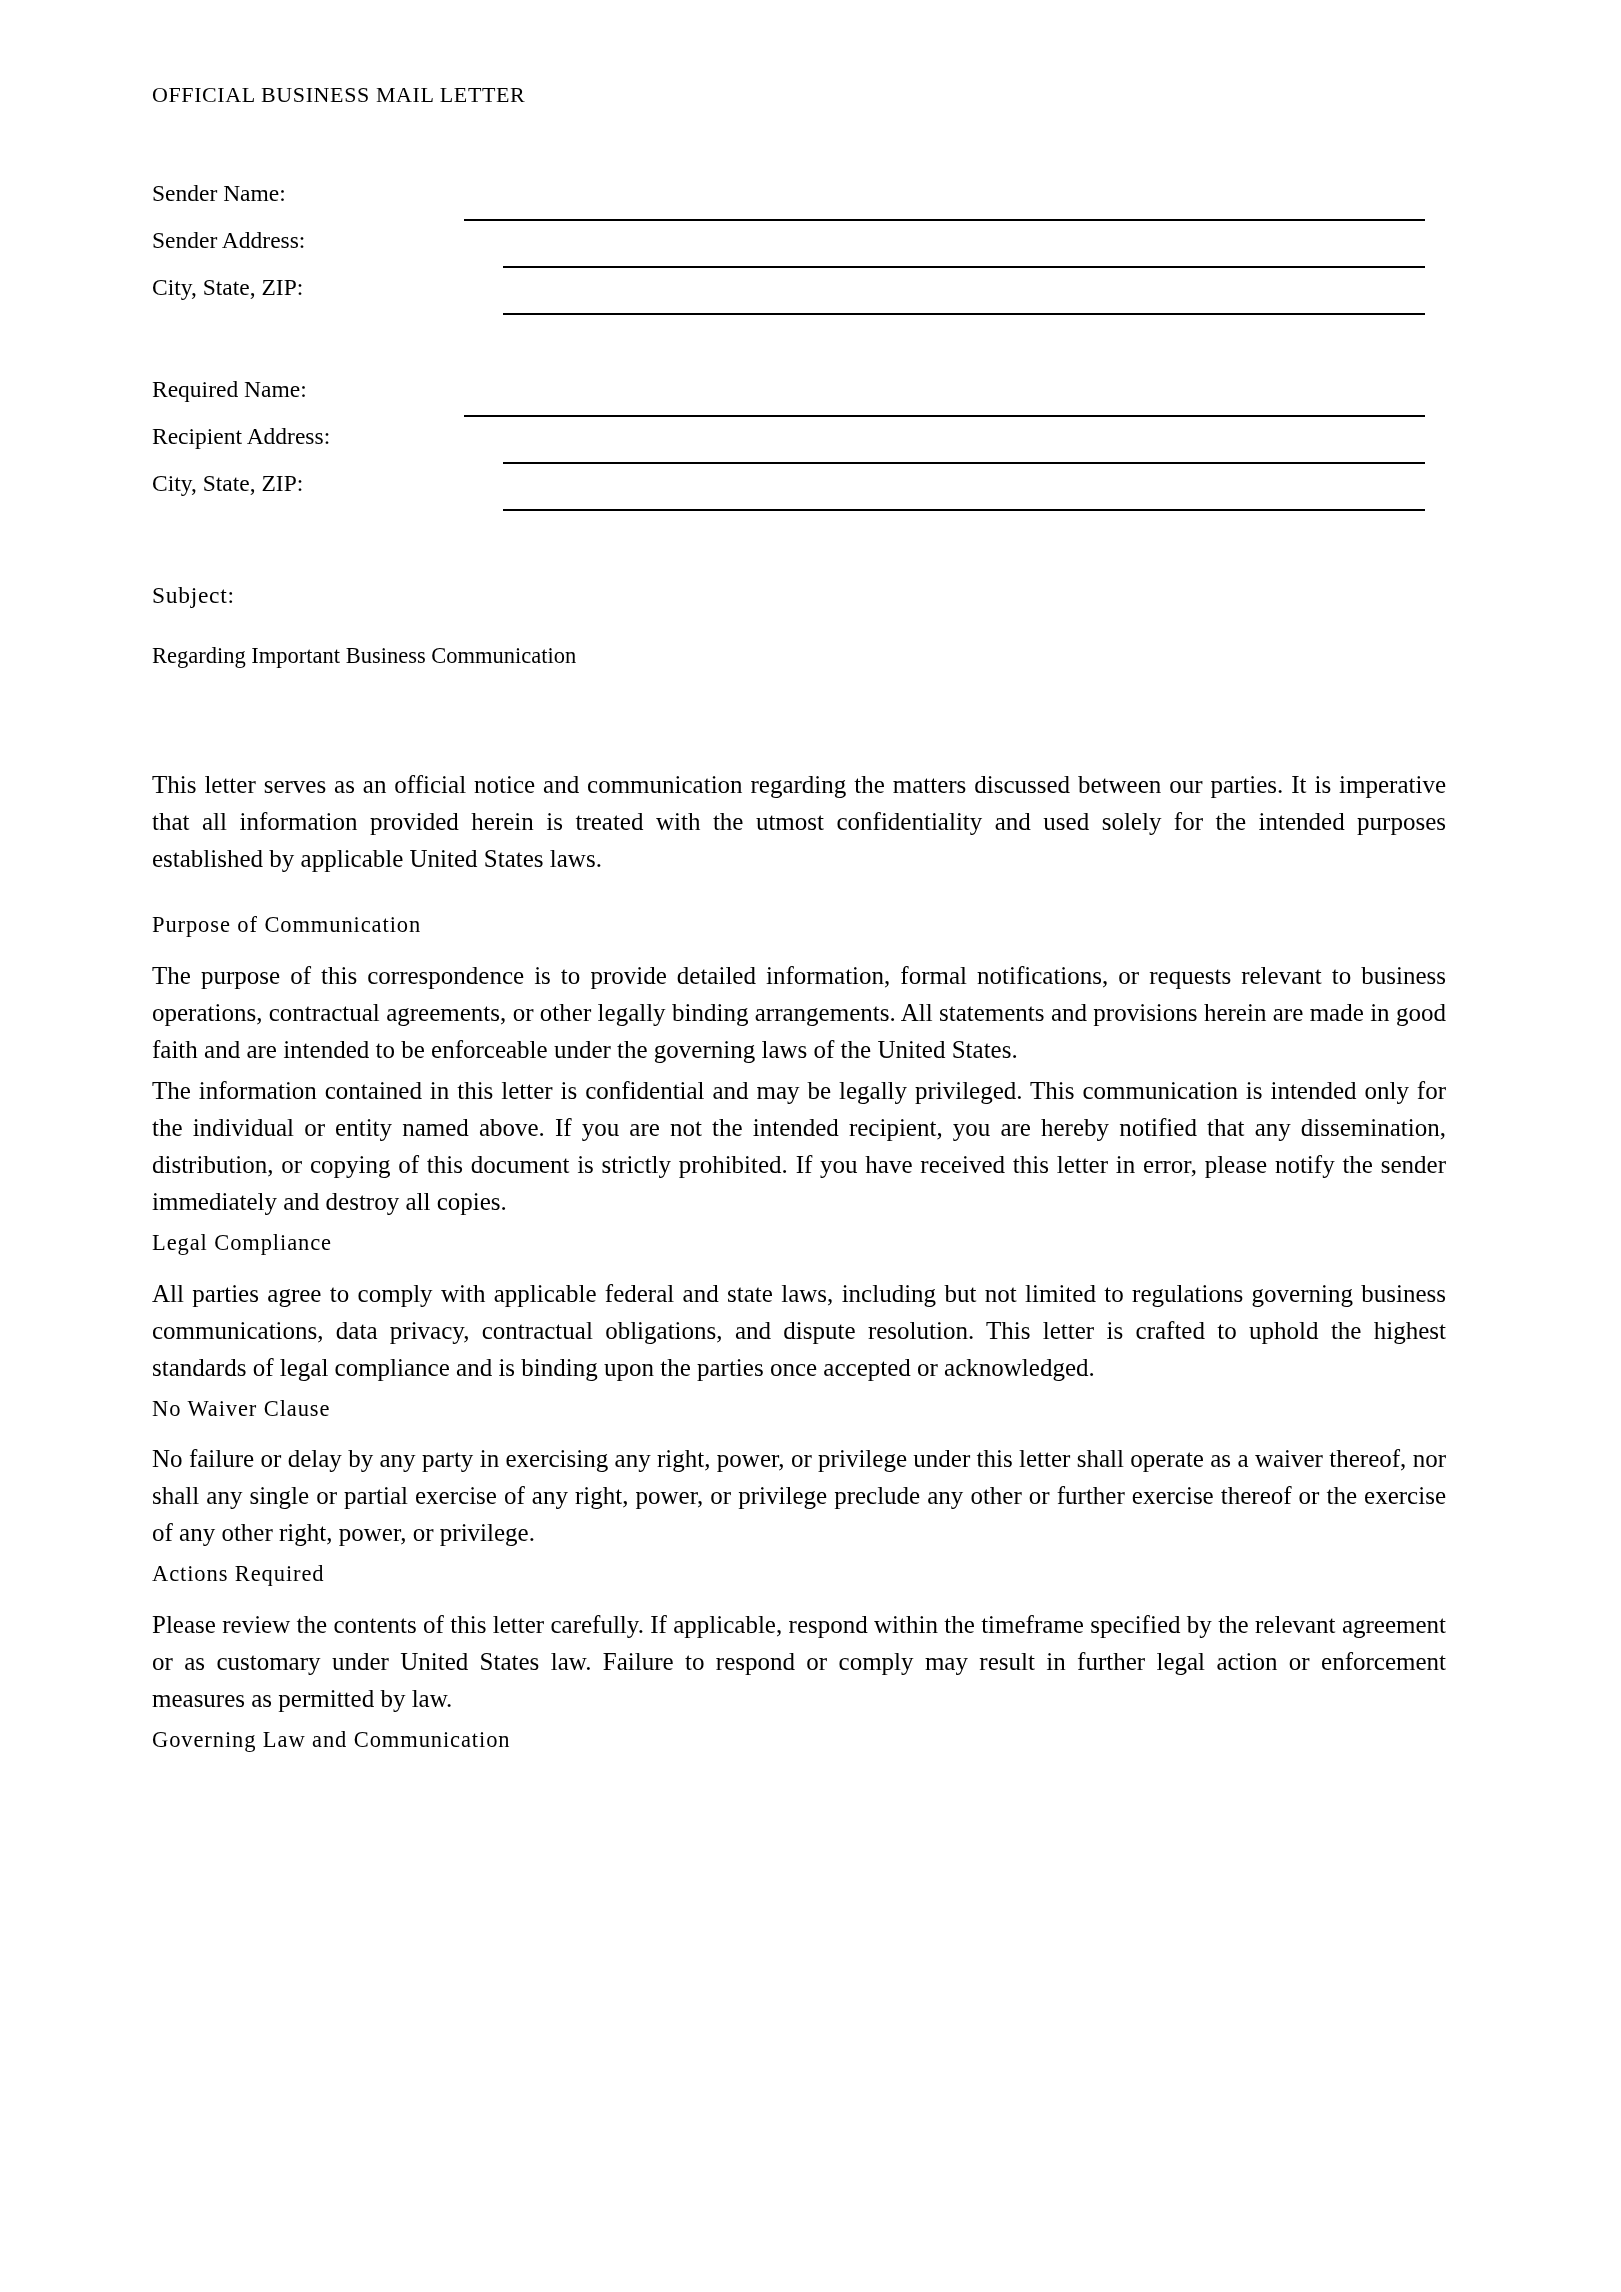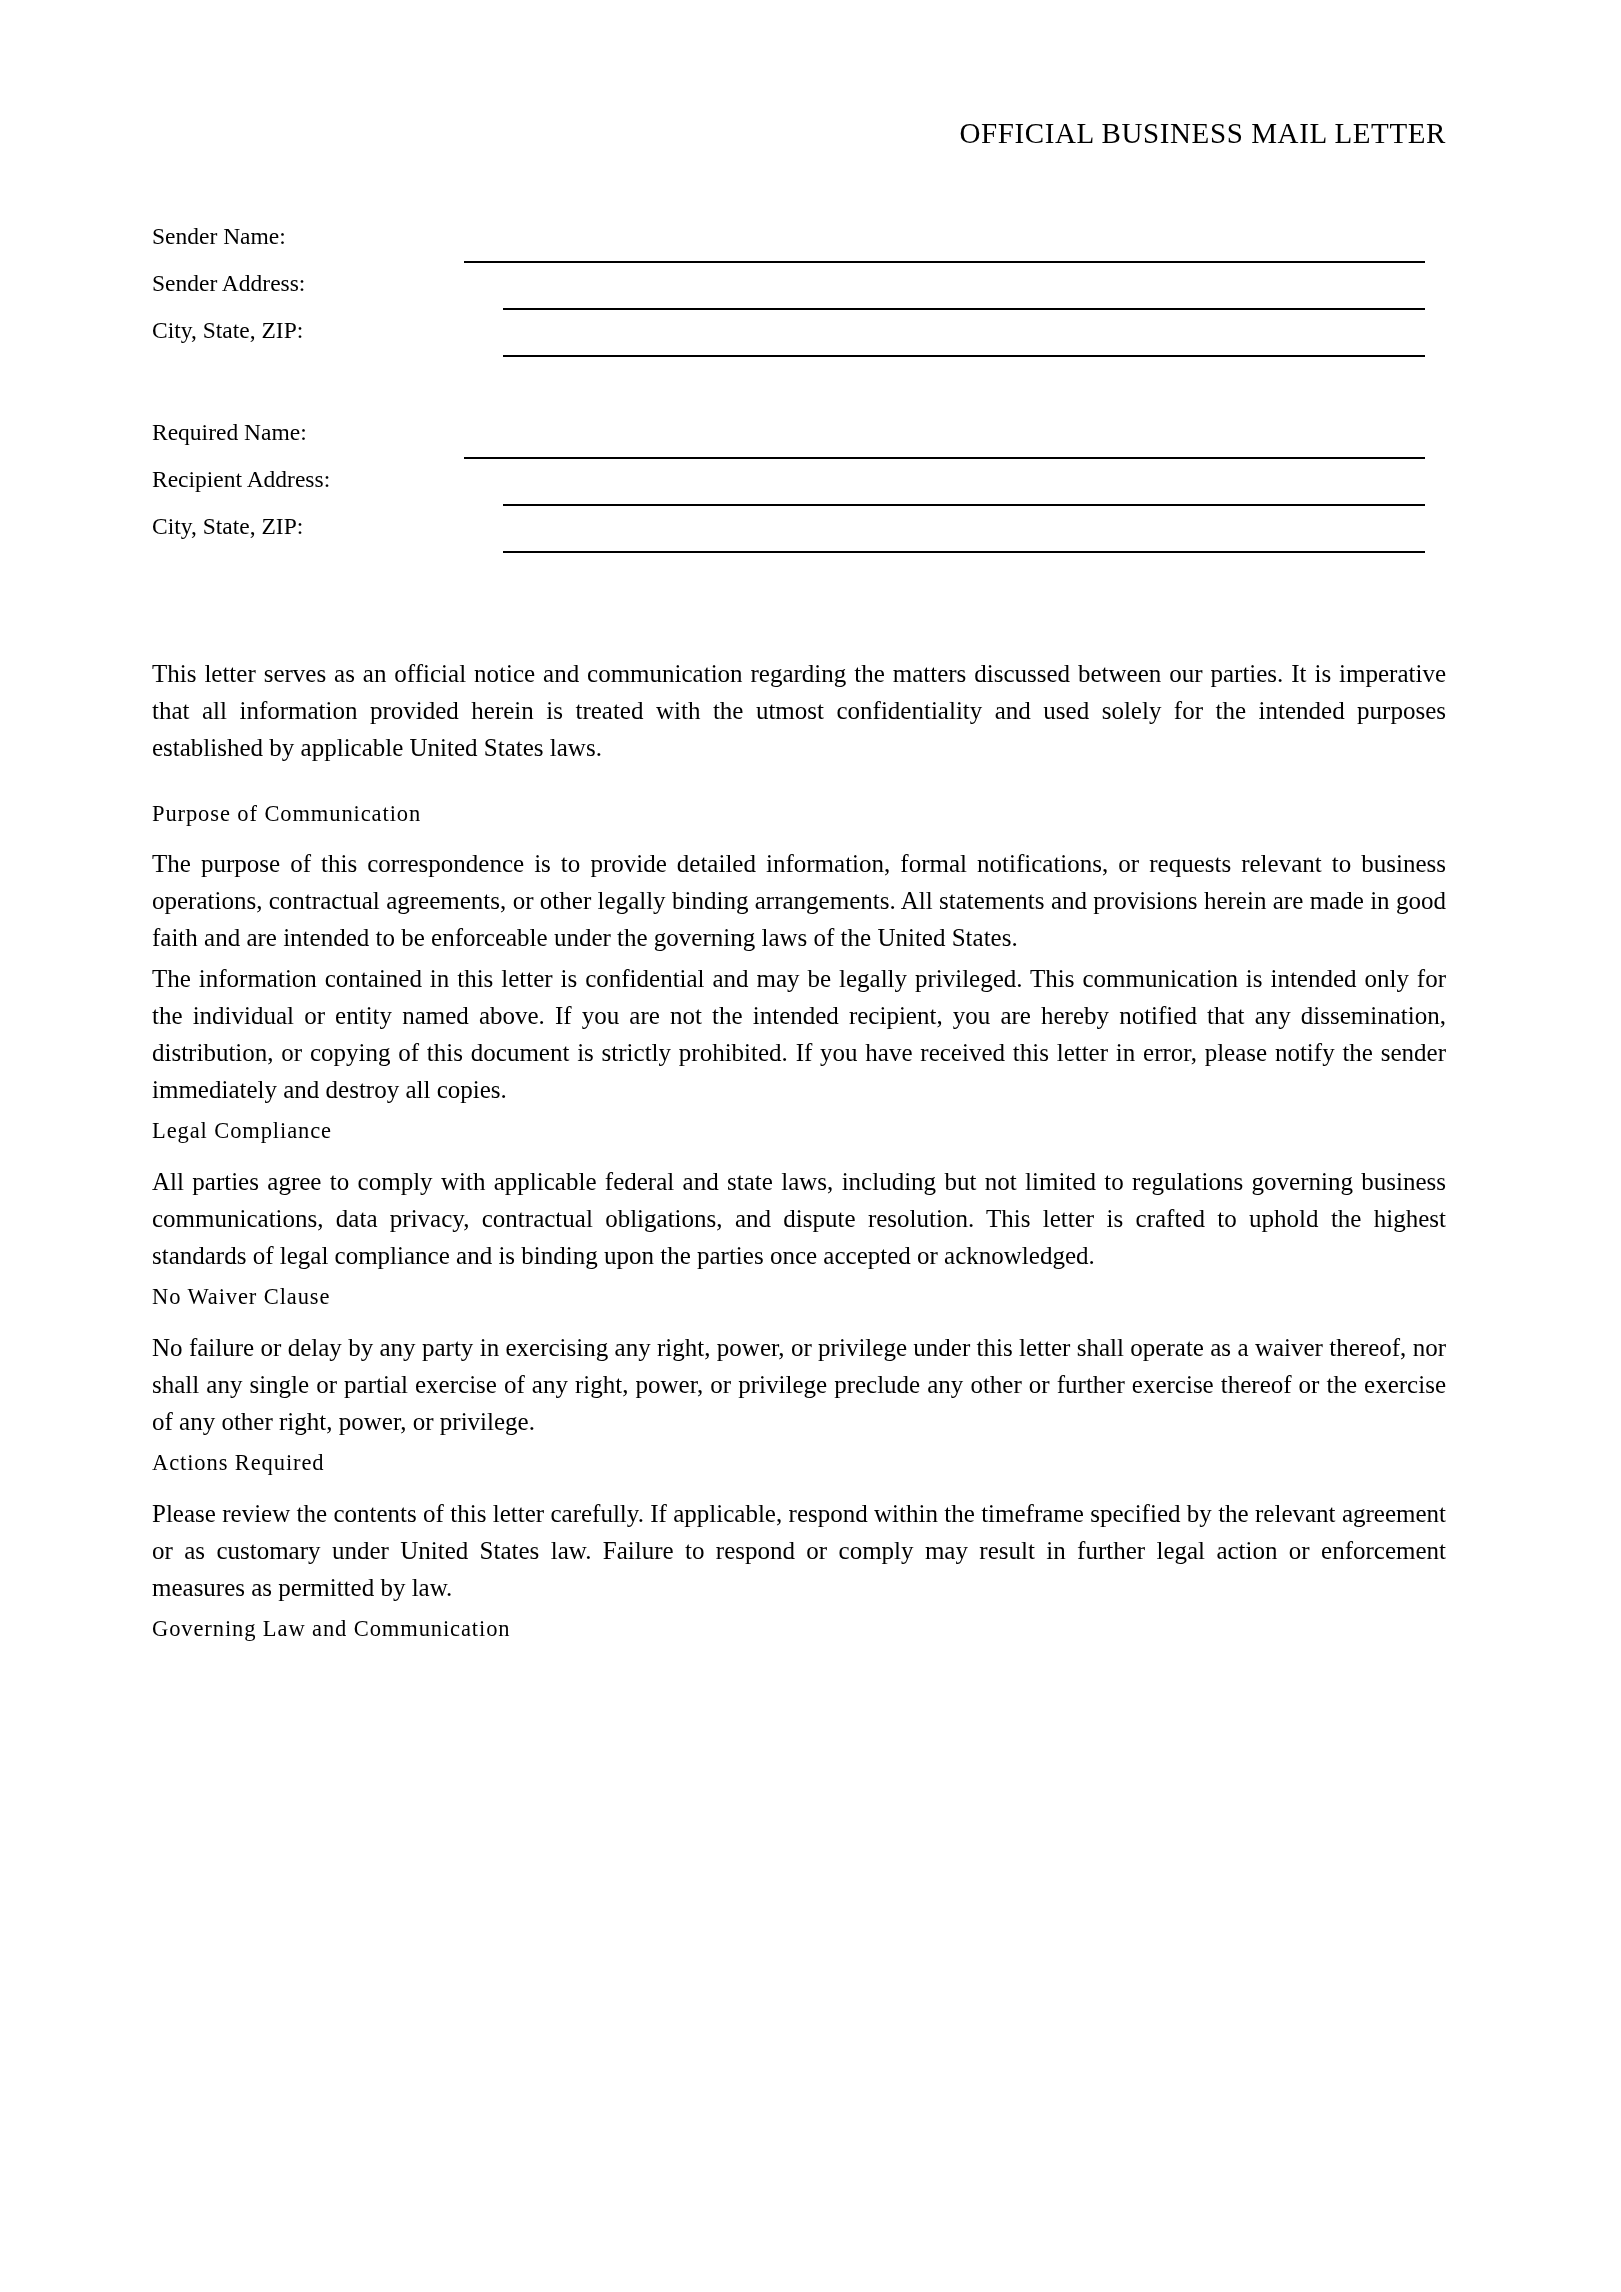--- a/index.html
+++ b/index.html
@@ -21,24 +21,24 @@
   }
   .content {
     position: absolute;
     left: 152px;
     top: 0;
     width: 1294px;
   }
 
   
   .doc-title {
-    text-align: right;
-    font-size: 29px;
+    text-align: left;
+    font-size: 22px;
     letter-spacing: 0.6px;
-    margin: 116px 0 0 0;
+    margin: 82px 0 0 0;
     font-weight: normal;
     line-height: 1.2;
   }
 
   
   .form-block {
     margin-top: 71px;
   }
   .form-row {
     position: relative;
@@ -130,20 +130,24 @@
       <div class="form-row">
         <span class="form-label">Recipient Address:</span>
         <span class="form-rule short"></span>
       </div>
       <div class="form-row">
         <span class="form-label">City, State, ZIP:</span>
         <span class="form-rule short"></span>
       </div>
     </div>
 
+    <div class="subject-block">
+      <div class="subject-label">Subject:</div>
+      <div class="subject-value">Regarding Important Business Communication</div>
+    </div>
 
     <div class="body-block">
 
       <p class="para">This letter serves as an official notice and communication regarding the matters discussed between our parties. It is imperative that all information provided herein is treated with the utmost confidentiality and used solely for the intended purposes established by applicable United States laws.</p>
 
       <div class="section">
         <h2 class="section-heading">Purpose of Communication</h2>
         <p class="para">The purpose of this correspondence is to provide detailed information, formal notifications, or requests relevant to business operations, contractual agreements, or other legally binding arrangements. All statements and provisions herein are made in good faith and are intended to be enforceable under the governing laws of the United States.</p>
       </div>
 

